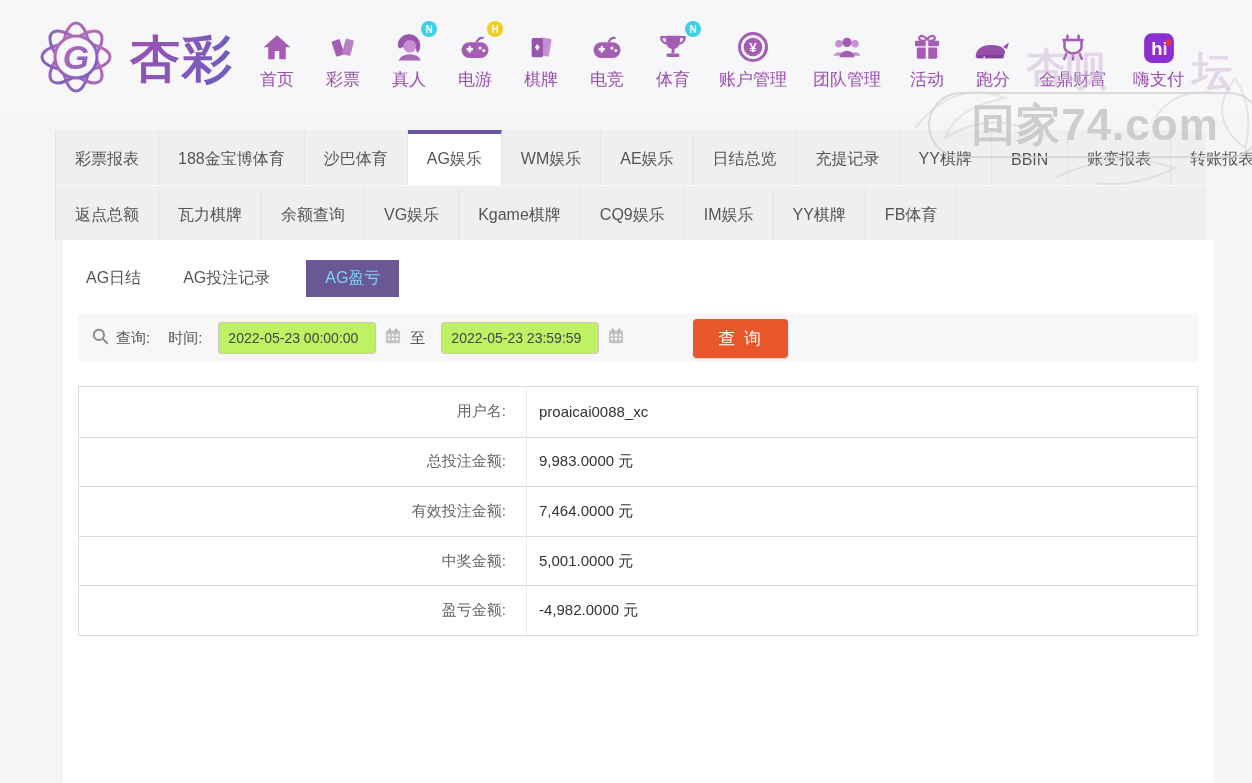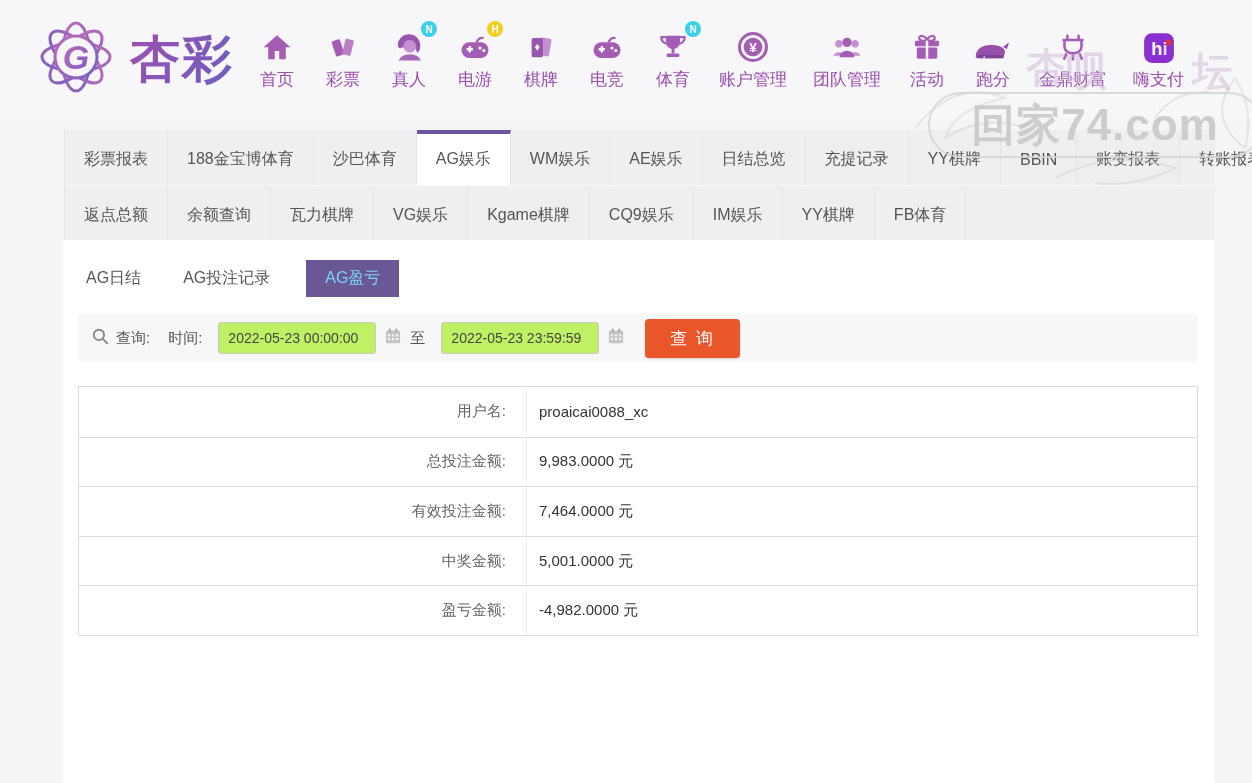--- a/index.html
+++ b/index.html
@@ -43,21 +43,21 @@
     pointer-events:none; z-index:30; opacity:.85;
   }
   .wm-text { font-size:44px; font-weight:bold; color:#c7c7c7; letter-spacing:1px; }
   .wm-char { position:absolute; z-index:29; color:#cdb9d8; opacity:.5; font-size:40px; font-weight:bold; pointer-events:none; }
   .wm-char.c1 { left:1026px; top:40px; }
   .wm-char.c2 { left:1066px; top:44px; }
   .wm-char.c3 { left:1192px; top:44px; }
   .wm-ornament { position:absolute; left:905px; top:58px; z-index:28; pointer-events:none; opacity:.45; }
   
   .tabbar {
-    position:absolute; left:64px; top:130px; width:1151px;
+    position:absolute; left:55px; top:130px; width:1151px;
     background:#efeef0; z-index:5;
     border-left:1px solid #e3e2e5;
   }
   .tab-row { display:flex; height:55px; }
   .tab-row + .tab-row { border-top:1px solid #f9f8fa; }
   .tab {
     display:flex; align-items:center; padding:0 19px; font-size:16px; color:#555;
     border-right:1px solid #e3e2e5; cursor:pointer; white-space:nowrap;
     border-top:4px solid transparent;
   }
@@ -80,21 +80,21 @@
   .lbl.q { margin-left:6px; }
   .lbl.t { margin-left:18px; }
   .date-input {
     width:158px; height:32px; border:1px solid #c9c9c9; border-radius:3px;
     margin-left:16px; padding:0 9px; font-size:14px; color:#444; background:#bef264;
     font-family:"Liberation Sans", sans-serif;
   }
   .cal { margin-left:8px; cursor:pointer; }
   .zhi { font-size:15px; color:#555; margin-left:8px; }
   .btn-search {
-    margin-left:20px; background:#e9562a; color:#fff; font-size:17px;
+    margin-left:68px; background:#e9562a; color:#fff; font-size:17px;
     border:none; border-radius:4px; padding:8px 25px; cursor:pointer;
     font-family:"Liberation Sans", sans-serif; letter-spacing:2px;
     box-shadow:0 1px 2px rgba(0,0,0,.15);
   }
   
   .info-table { margin:24px 16px 0 15px; border:1px solid #dcdcdc; }
   .itr { display:flex; height:49.6px; }
   .itr + .itr { border-top:1px solid #dcdcdc; }
   .itl {
     width:448px; display:flex; align-items:center; justify-content:flex-end;
@@ -301,22 +301,22 @@
     <div class="tab">AE娱乐</div>
     <div class="tab">日结总览</div>
     <div class="tab">充提记录</div>
     <div class="tab">YY棋牌</div>
     <div class="tab">BBIN</div>
     <div class="tab">账变报表</div>
     <div class="tab">转账报表</div>
   </div>
   <div class="tab-row">
     <div class="tab">返点总额</div>
+    <div class="tab">瓦力棋牌</div>
     <div class="tab">余额查询</div>
-    <div class="tab">瓦力棋牌</div>
     <div class="tab">VG娱乐</div>
     <div class="tab">Kgame棋牌</div>
     <div class="tab">CQ9娱乐</div>
     <div class="tab">IM娱乐</div>
     <div class="tab">YY棋牌</div>
     <div class="tab">FB体育</div>
   </div>
 </div>
 
 <div class="card">

